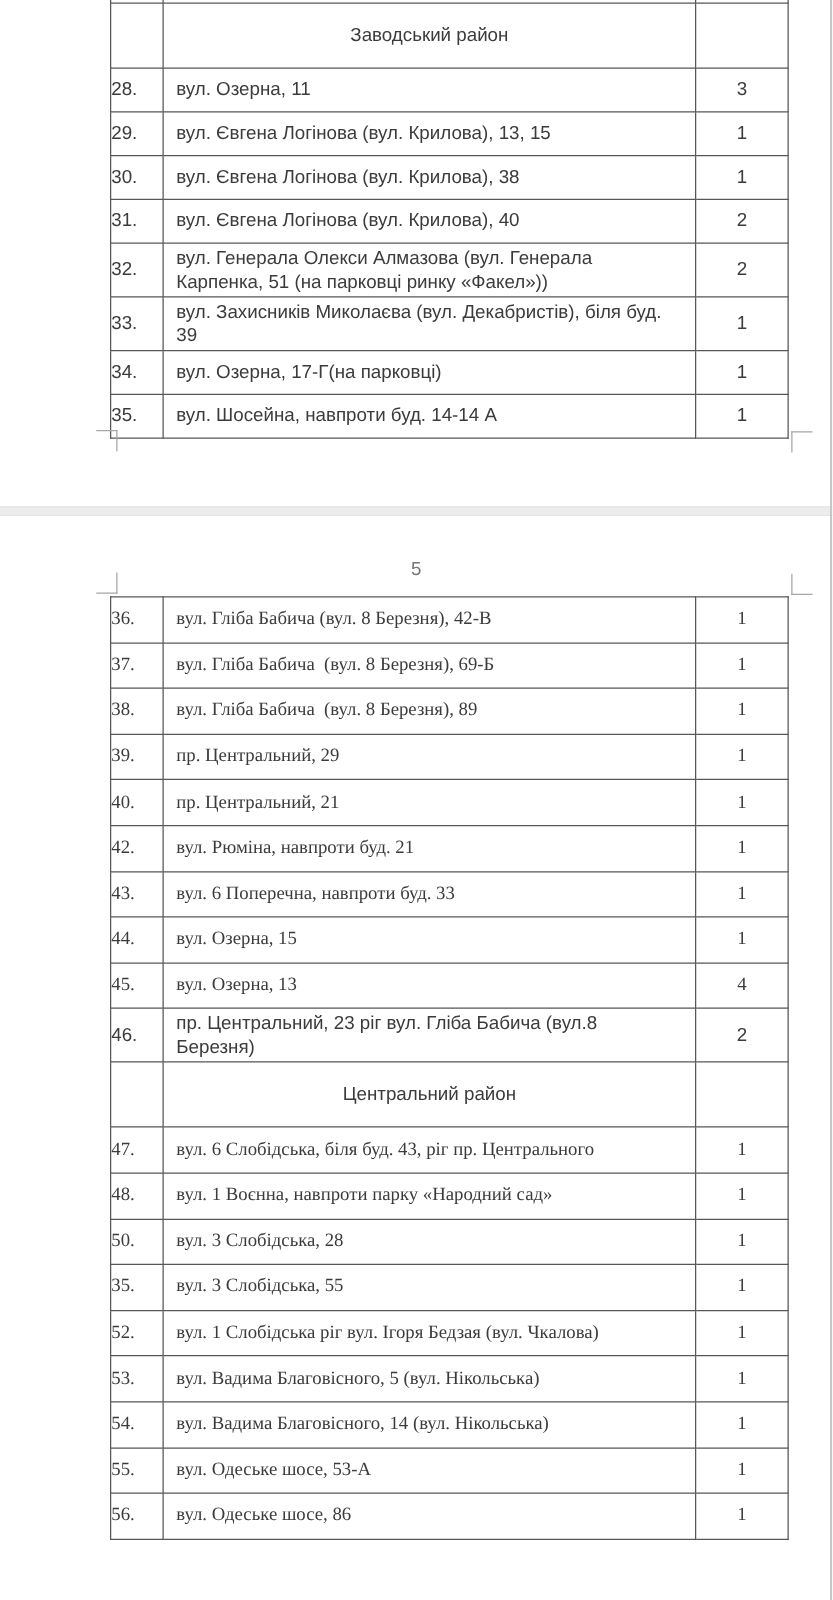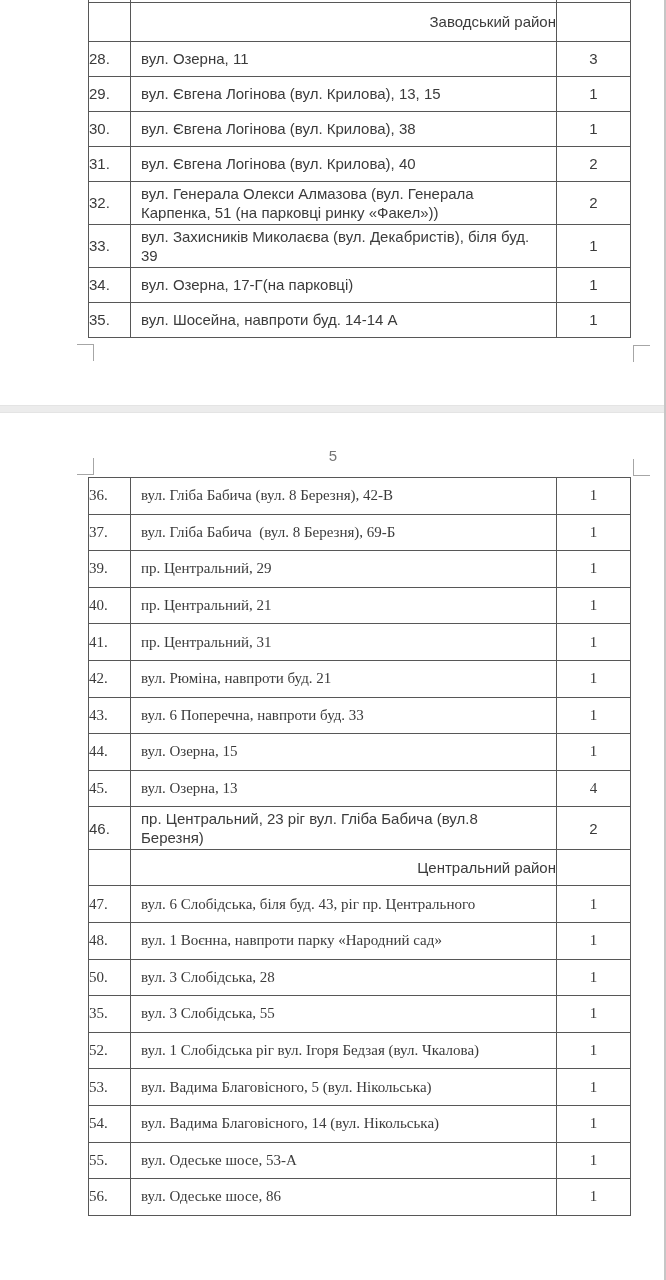--- a/index.html
+++ b/index.html
@@ -44,21 +44,21 @@
     font-size: 15px;
     color: #3b3b3b;
     vertical-align: middle;
     box-sizing: border-box;
     overflow: hidden;
   }
   td.num   { width: 42px;  padding: 0; }
   td.addr  { width: 426px; text-align: left; padding: 2px 6px 2px 10px;
              white-space: pre-wrap; line-height: 19px; }
   td.cnt   { width: 74px;  text-align: center; padding: 0; }
-  td.district { text-align: right; padding: 0; white-space: normal; }
+  td.district { text-align: center; padding: 16px; white-space: normal; }
 
   #t4 tr.sliver td { height: 2px; padding: 0; line-height: 0; border-top: none; }
   #t4 tr.hdr td { height: 39px; }
   #t4 tr.s td   { height: 35px; }
   #t4 tr.d td   { height: 41px; }
   #t5 tr.s td   { height: 36.6px; font-family: Liberation Serif, serif; }
   #t5 tr.d td   { height: 40px; }
   #t5 tr.hdr td { height: 36px; }
 
   .page-number {
@@ -158,32 +158,32 @@
         <td class="num">36.</td>
         <td class="addr">вул. Гліба Бабича (вул. 8 Березня), 42-В</td>
         <td class="cnt">1</td>
       </tr>
       <tr class="s">
         <td class="num">37.</td>
         <td class="addr">вул. Гліба Бабича  (вул. 8 Березня), 69-Б</td>
         <td class="cnt">1</td>
       </tr>
       <tr class="s">
+        <td class="num">38.</td>
+        <td class="addr">вул. Гліба Бабича  (вул. 8 Березня), 89</td>
+        <td class="cnt">1</td>
+      </tr>
+      <tr class="s">
         <td class="num">39.</td>
         <td class="addr">пр. Центральний, 29</td>
         <td class="cnt">1</td>
       </tr>
       <tr class="s">
         <td class="num">40.</td>
         <td class="addr">пр. Центральний, 21</td>
-        <td class="cnt">1</td>
-      </tr>
-      <tr class="s">
-        <td class="num">41.</td>
-        <td class="addr">пр. Центральний, 31</td>
         <td class="cnt">1</td>
       </tr>
       <tr class="s">
         <td class="num">42.</td>
         <td class="addr">вул. Рюміна, навпроти буд. 21</td>
         <td class="cnt">1</td>
       </tr>
       <tr class="s">
         <td class="num">43.</td>
         <td class="addr">вул. 6 Поперечна, навпроти буд. 33</td>

